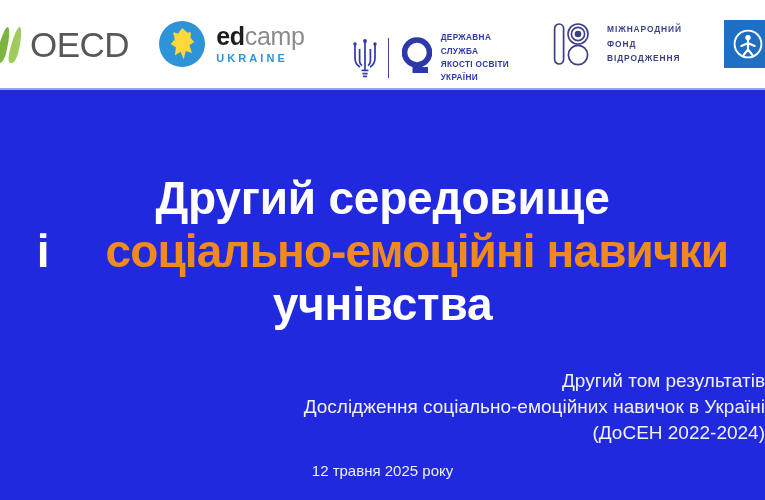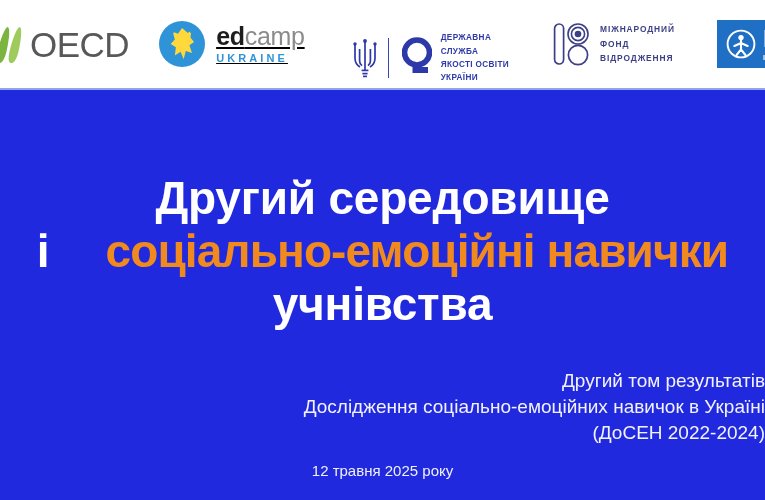--- a/index.html
+++ b/index.html
@@ -77,21 +77,21 @@
     font-family: "Liberation Sans", sans-serif;
     font-size: 35px;
     letter-spacing: -0.5px;
     color: #585858;
     font-weight: 400;
     margin-left: 2px;
     line-height: 1;
   }
 
   
-  #logo-edcamp { margin-right: 46px; text-decoration: underline; }
+  #logo-edcamp { margin-right: 46px; }
   .edcamp-globe {
     position: relative;
     width: 46px;
     height: 46px;
     border-radius: 50%;
     background: #2f93d8;
     flex: none;
     overflow: hidden;
   }
   .edcamp-flame {
@@ -160,20 +160,21 @@
     flex: none;
     margin-right: 11px;
   }
   .irf-lines {
     font-size: 8.4px;
     font-weight: 700;
     letter-spacing: 0.9px;
     line-height: 1.78;
     color: #3c3f86;
     white-space: nowrap;
+    margin-left: 7px;
   }
 
   
   #logo-plan {
     background: #1f6fc4;
     padding: 7px 8px 7px 9px;
     display: flex;
     align-items: center;
     flex: none;
   }

